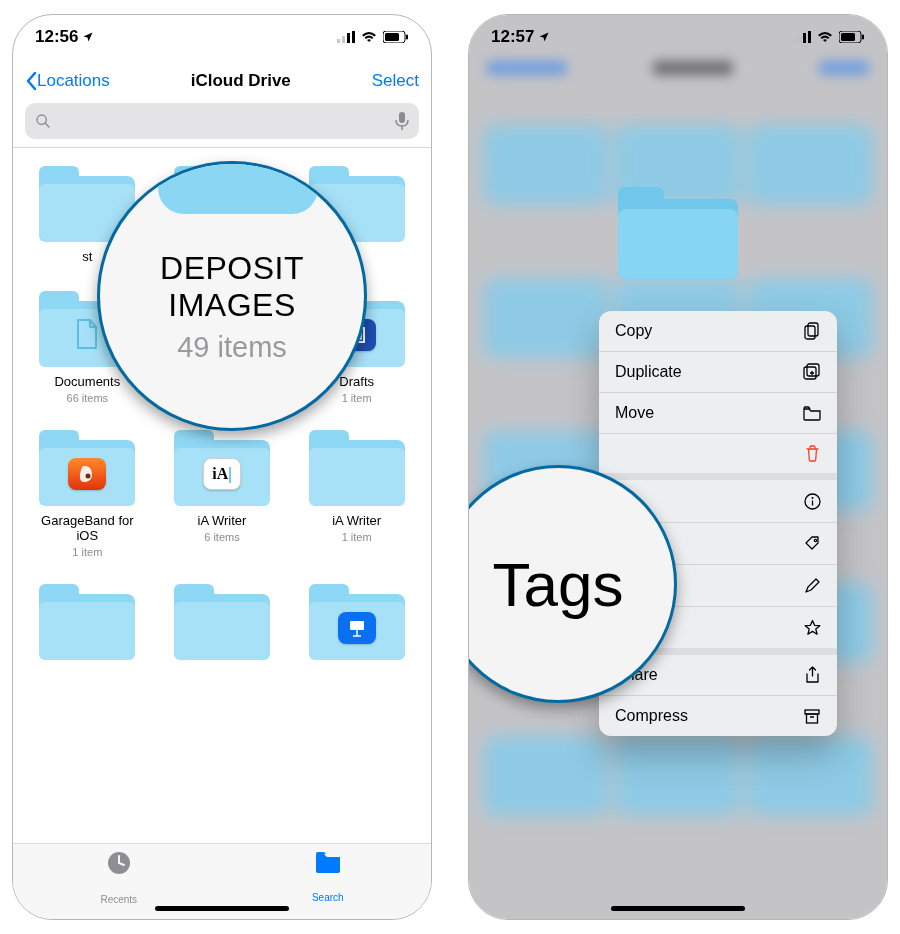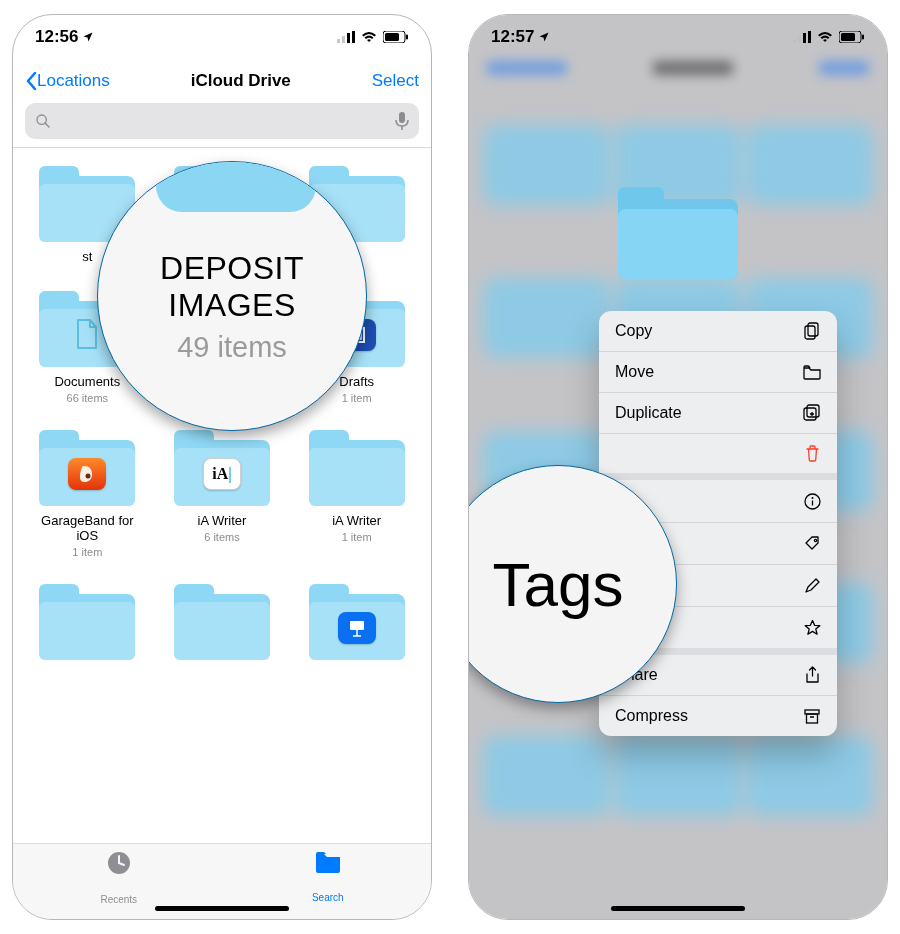--- a/index.html
+++ b/index.html
@@ -203,21 +203,21 @@
   .menu-sep { height:7px; background:#dcdde0; }
   .menu-row.blank { height:42px; }
   .menu-row .icn { width:18px; display:flex; justify-content:center; }
   .menu-delete .icn { color:#ff3b30; }
 
   
   .callout {
     position:absolute;
     border-radius:50%;
     background:#f6f6f6;
-    border:1px solid #0369a1;
+    border:3px solid #0369a1;
     box-shadow: 0 6px 14px rgba(0,0,0,0.35);
     display:flex;
     flex-direction:column;
     align-items:center;
     justify-content:center;
     overflow:hidden;
   }
   .callout-1 {
     top:146px; left:84px;
     width:270px; height:270px;
@@ -532,37 +532,37 @@
     <div class="menu-row">
       <span>Copy</span>
       <span class="icn">
         <svg width="16" height="18" viewBox="0 0 16 18">
             <rect x="4" y="1" width="10" height="13" rx="2" fill="none" stroke="#000" stroke-width="1.3"></rect>
             <rect x="1" y="4" width="10" height="13" rx="2" fill="none" stroke="#000" stroke-width="1.3"></rect>
           </svg>
       </span>
     </div>
     <div class="menu-row">
-      <span>Move</span>
-      <span class="icn">
-        <svg width="18" height="15" viewBox="0 0 18 15">
-            <path d="M1 3 H6 L8 5 H17 V13 Q17 14 16 14 H2 Q1 14 1 13 Z M1 3 Q1 1 2 1 H5 Q6 1 7 3" fill="none" stroke="#000" stroke-width="1.3"></path>
-          </svg>
-      </span>
-    </div>
-    <div class="menu-row">
       <span>Duplicate</span>
       <span class="icn">
         <svg width="18" height="18" viewBox="0 0 18 18">
             <rect x="4" y="1" width="12" height="12" rx="2" fill="none" stroke="#000" stroke-width="1.3"></rect>
             <rect x="1" y="4" width="12" height="12" rx="2" fill="none" stroke="#000" stroke-width="1.3"></rect>
             <path d="M7 10 H11 M9 8 V12" stroke="#000" stroke-width="1.3"></path>
           </svg>
       </span>
     </div>
+    <div class="menu-row">
+      <span>Move</span>
+      <span class="icn">
+        <svg width="18" height="15" viewBox="0 0 18 15">
+            <path d="M1 3 H6 L8 5 H17 V13 Q17 14 16 14 H2 Q1 14 1 13 Z M1 3 Q1 1 2 1 H5 Q6 1 7 3" fill="none" stroke="#000" stroke-width="1.3"></path>
+          </svg>
+      </span>
+    </div>
     <div class="menu-row menu-delete">
       <span></span>
       <span class="icn">
         <svg width="15" height="17" viewBox="0 0 15 17">
             <path d="M2 4 H13 M5 4 V2 Q5 1 6 1 H9 Q10 1 10 2 V4 M3.5 4 L4.3 15 Q4.4 16 5.3 16 H9.7 Q10.6 16 10.7 15 L11.5 4" fill="none" stroke="#ff3b30" stroke-width="1.3" stroke-linecap="round"></path>
           </svg>
       </span>
     </div>
     <div class="menu-sep"></div>
     <div class="menu-row blank">

